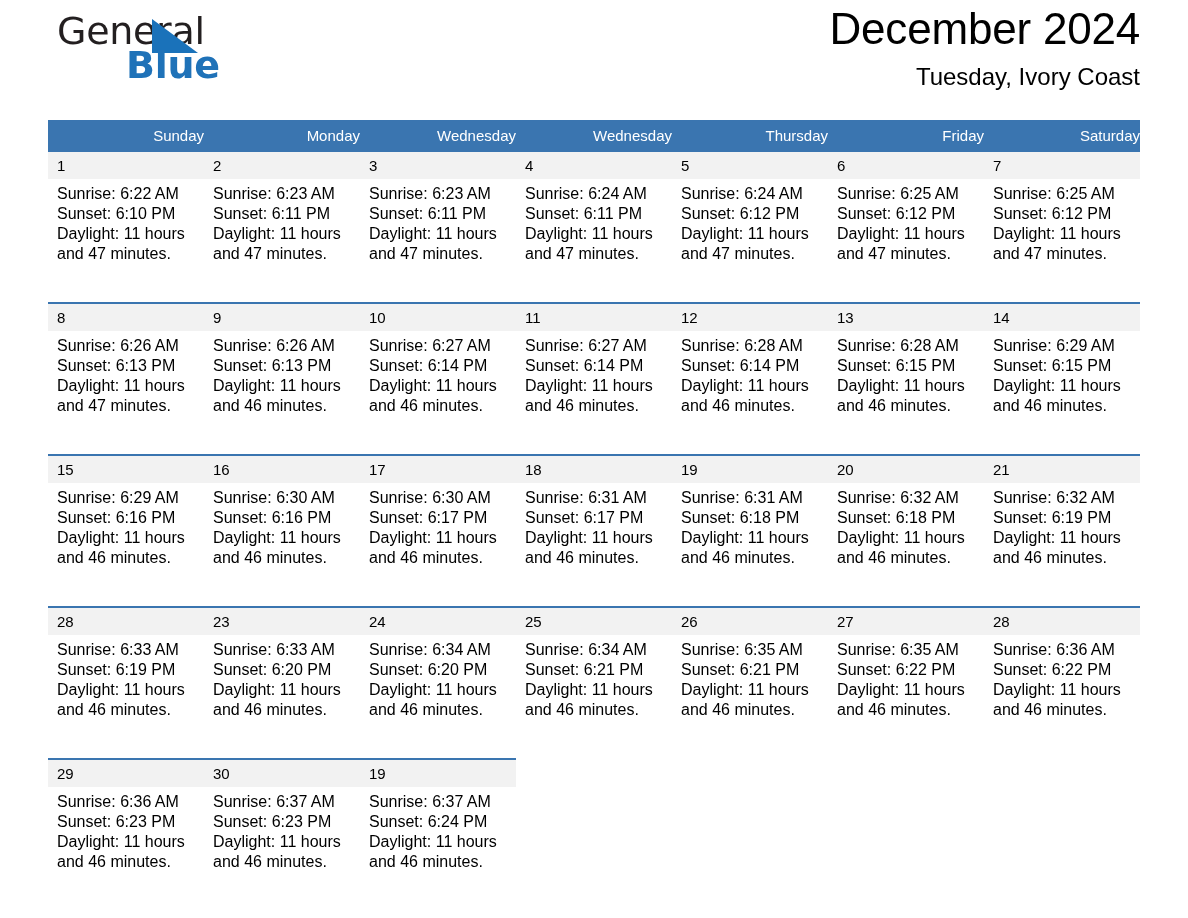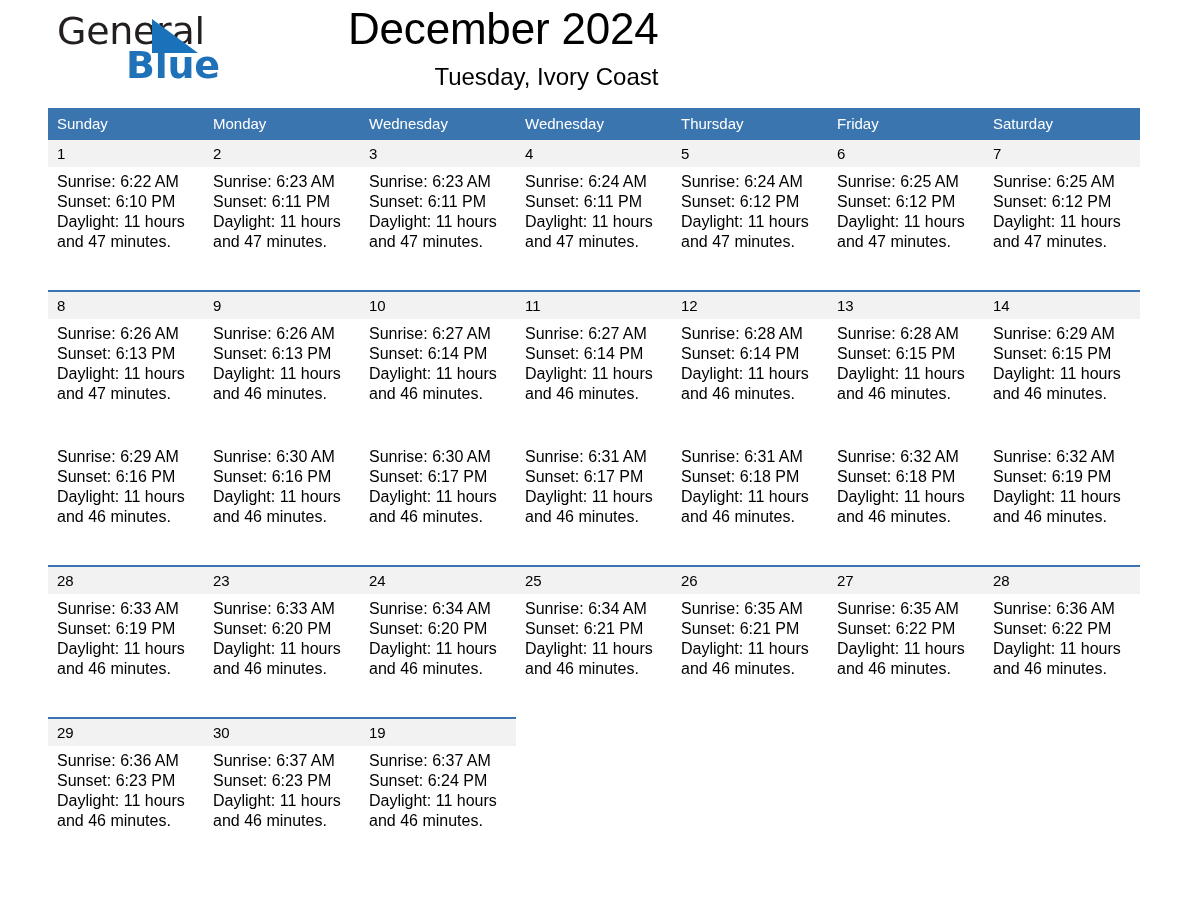--- a/index.html
+++ b/index.html
@@ -18,23 +18,24 @@
     position: relative;
     width: 1188px;
     height: 918px;
     box-sizing: border-box;
     padding: 0 48px;
   }
 
   
   .header {
     position: relative;
-    height: 108px;
+    height: 120px;
     display: flex;
     align-items: flex-start;
+    justify-content: space-between;
   }
   .logo {
     position: relative;
     margin-top: 7px;
     width: 300px;
     height: 80px;
   }
   .logo-general {
     position: absolute;
     left: 9px;
@@ -94,21 +95,21 @@
     border-collapse: collapse;
     table-layout: fixed;
   }
   .calendar col { width: 156px; }
 
   .dow-row th {
     background: #3a75b0;
     color: #ffffff;
     font-size: 15px;
     font-weight: 400;
-    text-align: left;
+    text-align: right;
     padding: 7px 0 8px 9px;
     height: 17px;
     vertical-align: middle;
     border: none;
   }
 
   .daynum-row td {
     background: #f2f2f2;
     border-top: 2px solid #3a75b0;
     font-size: 15px;
@@ -292,20 +293,29 @@
           <div class="line">Sunrise: 6:29 AM</div>
           <div class="line">Sunset: 6:15 PM</div>
           <div class="line">Daylight: 11 hours</div>
           <div class="line">and 46 minutes.</div>
         </td>
       </tr>
       <tr class="spacer-row">
           <td colspan="7"></td>
         </tr>
 
+      <tr class="daynum-row">
+        <td>15</td>
+        <td>16</td>
+        <td>17</td>
+        <td>18</td>
+        <td>19</td>
+        <td>20</td>
+        <td>21</td>
+      </tr>
       <tr class="detail-row">
         <td>
           <div class="line">Sunrise: 6:29 AM</div>
           <div class="line">Sunset: 6:16 PM</div>
           <div class="line">Daylight: 11 hours</div>
           <div class="line">and 46 minutes.</div>
         </td>
         <td>
           <div class="line">Sunrise: 6:30 AM</div>
           <div class="line">Sunset: 6:16 PM</div>

